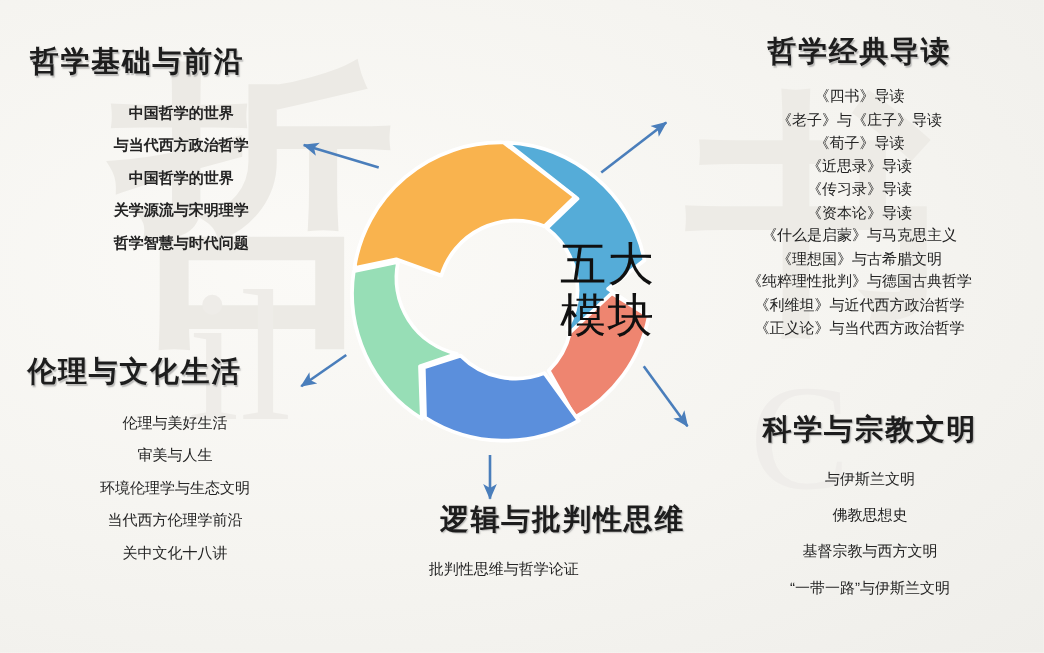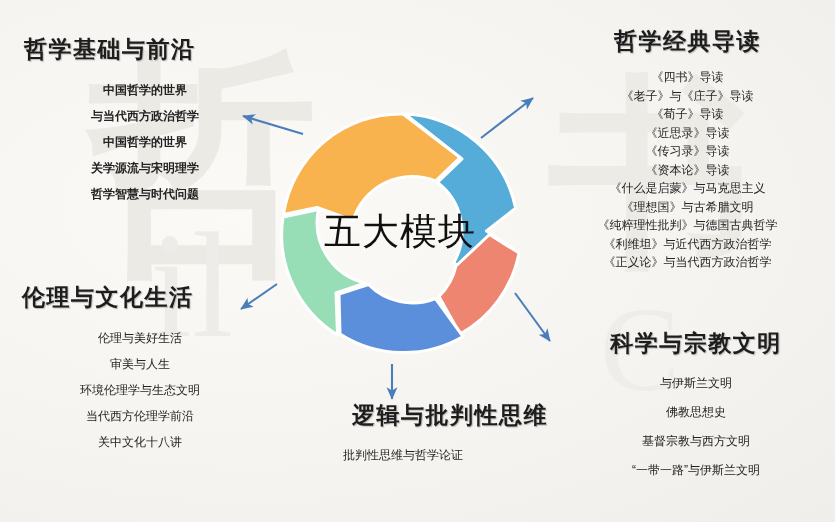--- a/index.html
+++ b/index.html
@@ -81,22 +81,22 @@
   #sec-science           { left:556px; top:328px; width:280px; }
   #sec-science h2        { text-align:center; }
   #sec-science ul        { margin-top:18px; }
   #sec-science li        { text-align:center; margin-bottom:17px; }
 
   #donut{ position:absolute; left:276px; top:108px; width:248px; height:248px; }
   #donut svg{ display:block; width:248px; height:248px; overflow:visible; }
   .center-label{
     position:absolute;
     left:0; top:0; width:248px; height:248px;
-    display:flex; 
-    align-items:center; justify-content:center;
+    display:flex; flex-direction:column;
+    align-items:flex-end; justify-content:center;
     pointer-events:none;
   }
   .center-label span{
     font-family:"DejaVu Sans","Liberation Sans",sans-serif;
     font-size:37px;
     font-weight:400;
     color:#101010;
     line-height:1.12;
     letter-spacing:1px;
   }

